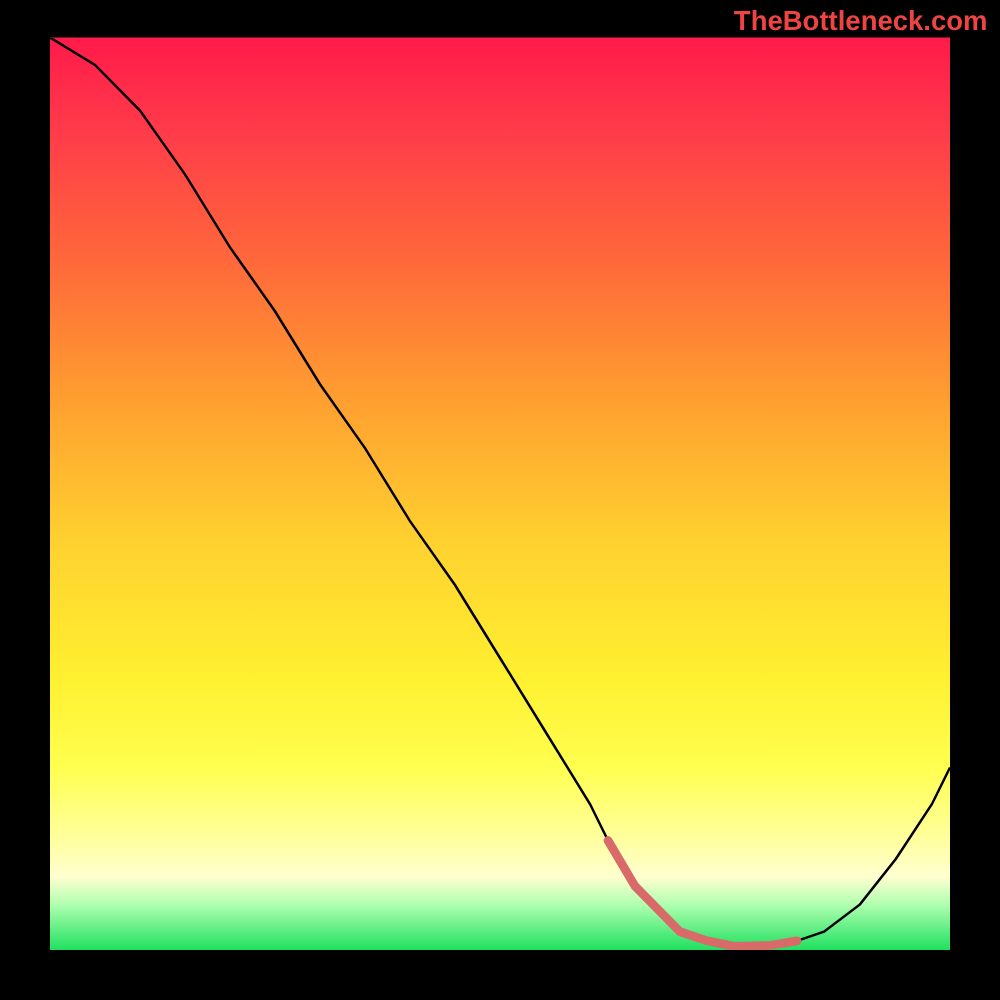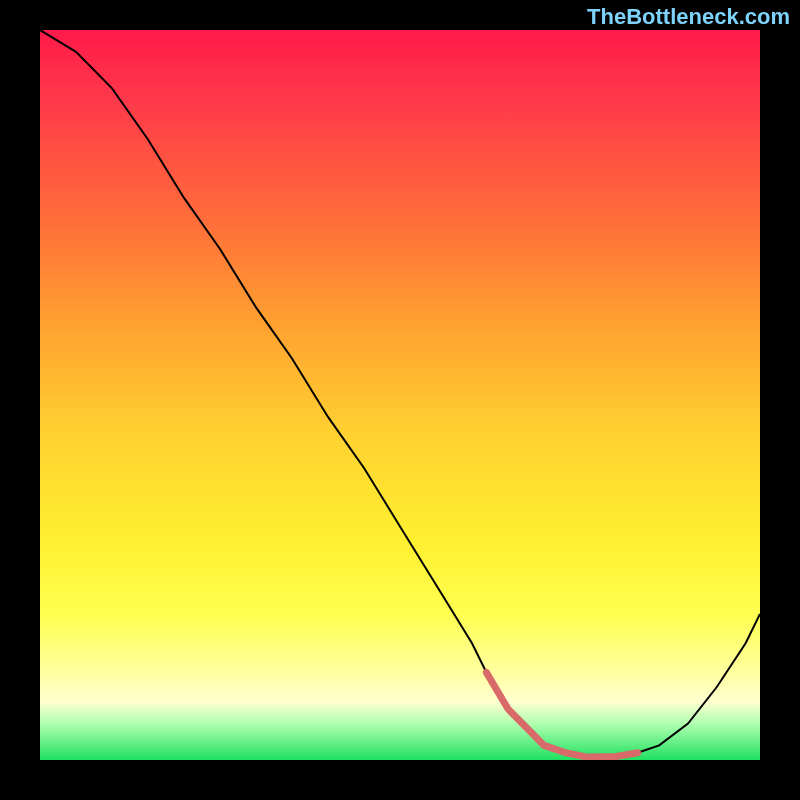--- a/index.html
+++ b/index.html
@@ -10,21 +10,21 @@
     position: relative;
     font-family: Arial, sans-serif;
     overflow: hidden;
   }
   .watermark {
     position: absolute;
     top: 4px;
     right: 10px;
     font-size: 22px;
     font-weight: bold;
-    color: #7dd3fc;
+    color: #ef4444;
     z-index: 10;
   }
   .plot-area {
     position: absolute;
     left: 40px;
     top: 30px;
     width: 720px;
     height: 730px;
     background: linear-gradient(to bottom,
       #ff1a4a 0%,

